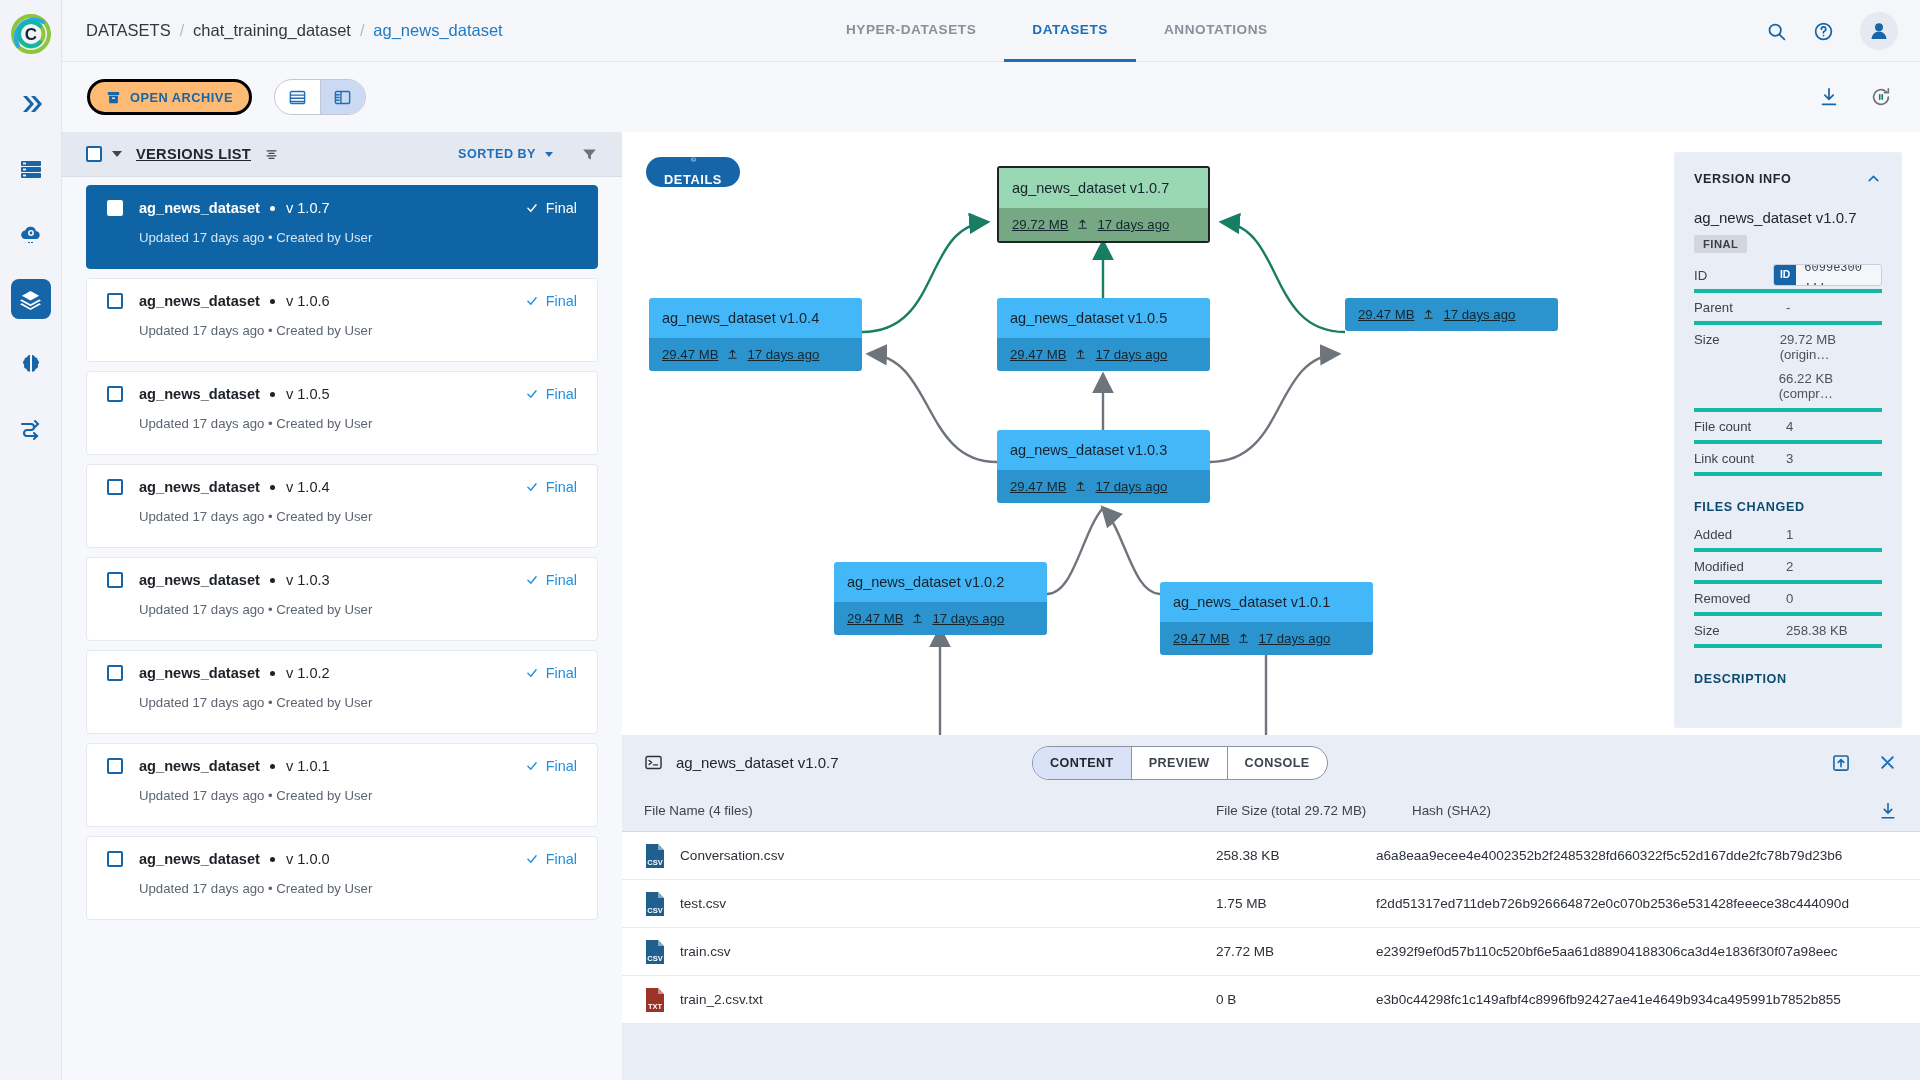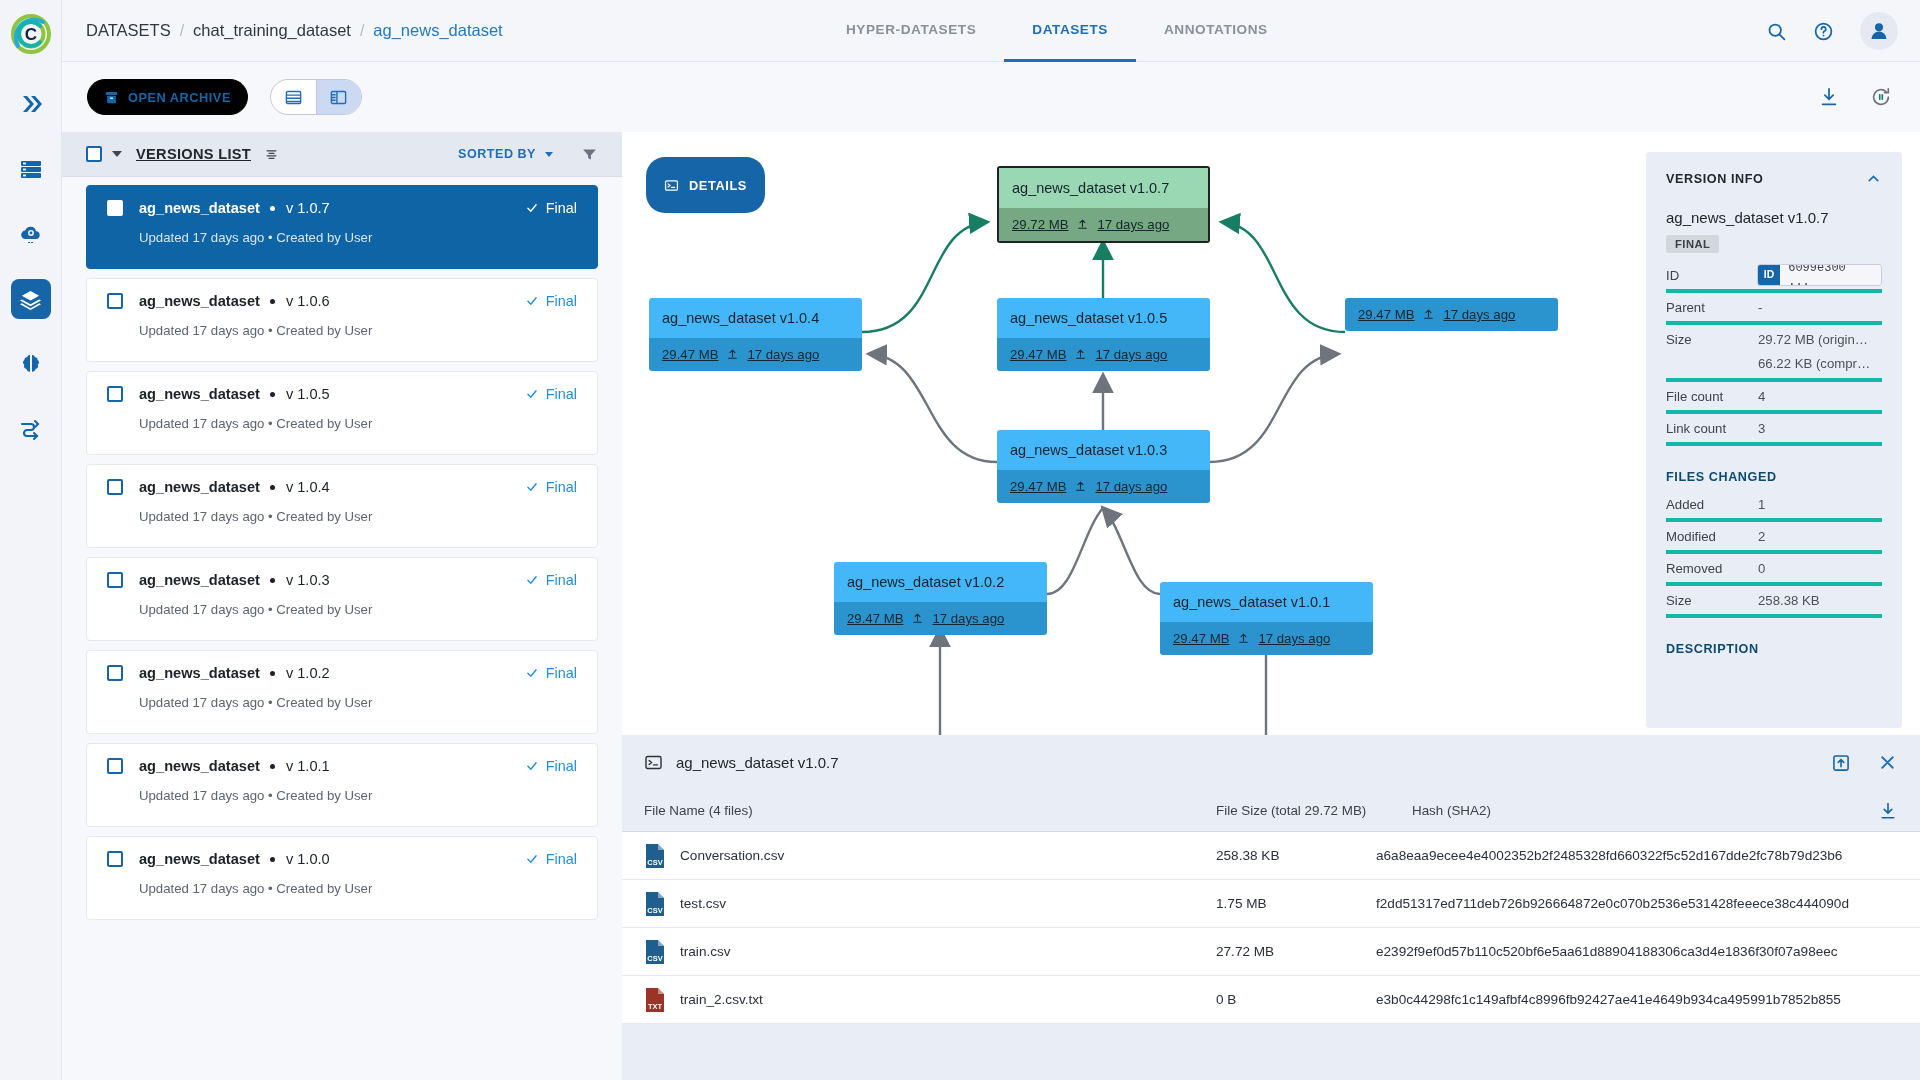--- a/index.html
+++ b/index.html
@@ -51,22 +51,22 @@
     width:38px; height:38px; border-radius:50%; background:#e6e9f2;
     display:flex; align-items:center; justify-content:center; color:#1565a8; cursor:pointer;
   }
 
   
   .toolbar {
     position:absolute; left:62px; top:62px; width:1858px; height:70px;
     background:#f7f8fc; display:flex; align-items:center;
   }
   .btn-archive {
-    margin-left:25px; height:36px; padding:0 16px; border:1px solid #000000;
-    border-radius:18px; background:#000000; color:#1565a8;
+    margin-left:25px; height:36px; padding:0 16px; border:3px solid #000000;
+    border-radius:18px; background:#fdba74; color:#1565a8;
     font-size:12.8px; font-weight:700; letter-spacing:.5px;
     display:flex; align-items:center; gap:9px; cursor:pointer;
   }
   .seg { margin-left:22px; display:flex; height:36px; border:1px solid #c3c8d4; border-radius:18px; overflow:hidden; background:#fff; }
   .seg-btn { width:45px; display:flex; align-items:center; justify-content:center; color:#1f6fb8; cursor:pointer; }
   .seg-btn + .seg-btn { border-left:1px solid #c3c8d4; }
   .seg-btn.active { background:#ccd9f2; }
   .toolbar-right { position:absolute; right:28px; display:flex; align-items:center; gap:30px; }
 
   
@@ -96,37 +96,37 @@
   .vfinal { margin-left:auto; font-size:14.4px; color:#1f8fe0; display:flex; align-items:center; gap:7px; }
   .vsub { margin-left:32px; margin-top:14px; font-size:13.2px; color:#5c6570; }
   .vrow.sel .vname, .vrow.sel .vver { color:#ffffff; }
   .vrow.sel .vdot { background:#ffffff; }
   .vrow.sel .vfinal { color:#ffffff; }
   .vrow.sel .vsub { color:#d6e5f3; }
 
   
   .canvas { position:absolute; left:622px; top:132px; width:1298px; height:603px; background:#ffffff; overflow:hidden; }
   .details-btn {
-    position:absolute; left:24px; top:25px; height:56px; padding:0 18px; border-radius:19px;
+    position:absolute; left:24px; top:25px; height:30px; padding:0 18px; border-radius:19px;
     background:#1565a8; color:#fff; font-size:12.8px; font-weight:700; letter-spacing:.6px;
-    display:flex; align-items:center; gap:10px; cursor:pointer; z-index:4;
+    display:flex; align-items:center; gap:10px; cursor:pointer; z-index:4;flex-direction:column;
   }
   .node { position:absolute; width:213px; border-radius:3px; overflow:hidden; cursor:pointer; z-index:3; }
   .node .nt { padding:12px 13px; font-size:14.5px; color:#16232e; }
   .node .nb { padding:9px 13px; font-size:13.2px; color:#16262f; display:flex; align-items:center; gap:8px;text-decoration:underline; }
   .node.blue .nt { background:#43b7f7; }
   .node.blue .nb { background:#2b94cf; }
   .node.green { border:2px solid #1e2226; }
   .node.green .nt { background:#99d8b2; }
   .node.green .nb { background:#76a883; }
   svg.edges { position:absolute; left:0; top:0; width:1298px; height:603px; z-index:1; }
 
   
   .vinfo {
-    position:absolute; right:18px; top:152px; width:256px; height:576px;
+    position:absolute; right:18px; top:152px; width:228px; height:576px;
     background:#e9edf6; border-radius:3px; padding:18px 20px 0 20px; z-index:5; overflow:hidden;
   }
   .vinfo-head { display:flex; align-items:center; }
   .vinfo-title { font-size:12.6px; font-weight:700; color:#22272e; letter-spacing:.6px; }
   .chev-up { margin-left:auto; color:#1f6fb8; cursor:pointer; display:flex; }
   .vinfo-name { margin-top:22px; font-size:15px; color:#22272e; }
   .badge-final {
     display:inline-block; margin-top:9px; background:#d3d6dd; color:#3a4048;
     font-size:11.2px; font-weight:700; padding:3px 9px; border-radius:2px; letter-spacing:.5px;
   }
@@ -620,20 +620,25 @@
 
   <div class="bpanel">
     <div class="bp-head">
       <span style="color:#2b313a;display:flex">
         <svg width="19" height="19" viewBox="0 0 24 24" fill="none" stroke="currentColor" stroke-width="1.8">
             <rect x="2.5" y="4.5" width="19" height="15" rx="2"></rect>
             <path d="M6.5 9.5l3 2.5-3 2.5M12 15h5" stroke-linecap="round"></path>
           </svg>
       </span>
       <span class="bp-title">ag_news_dataset v1.0.7</span>
+      <div class="tabs">
+        <div class="tab active">CONTENT</div>
+        <div class="tab">PREVIEW</div>
+        <div class="tab">CONSOLE</div>
+      </div>
       <div class="bp-actions">
         <span style="color:#1565a8;display:flex;cursor:pointer">
           <svg width="20" height="20" viewBox="0 0 24 24" fill="none" stroke="currentColor" stroke-width="1.9">
               <rect x="3.5" y="3.5" width="17" height="17" rx="2"></rect>
               <path d="M12 16.5V8M8.7 11.3L12 8l3.3 3.3" stroke-linecap="round"></path>
             </svg>
         </span>
         <span style="color:#1f6fb8;display:flex;cursor:pointer">
           <svg width="21" height="21" viewBox="0 0 24 24" fill="none" stroke="currentColor" stroke-width="2.1" stroke-linecap="round">
               <path d="M6 6l12 12M18 6L6 18"></path>

